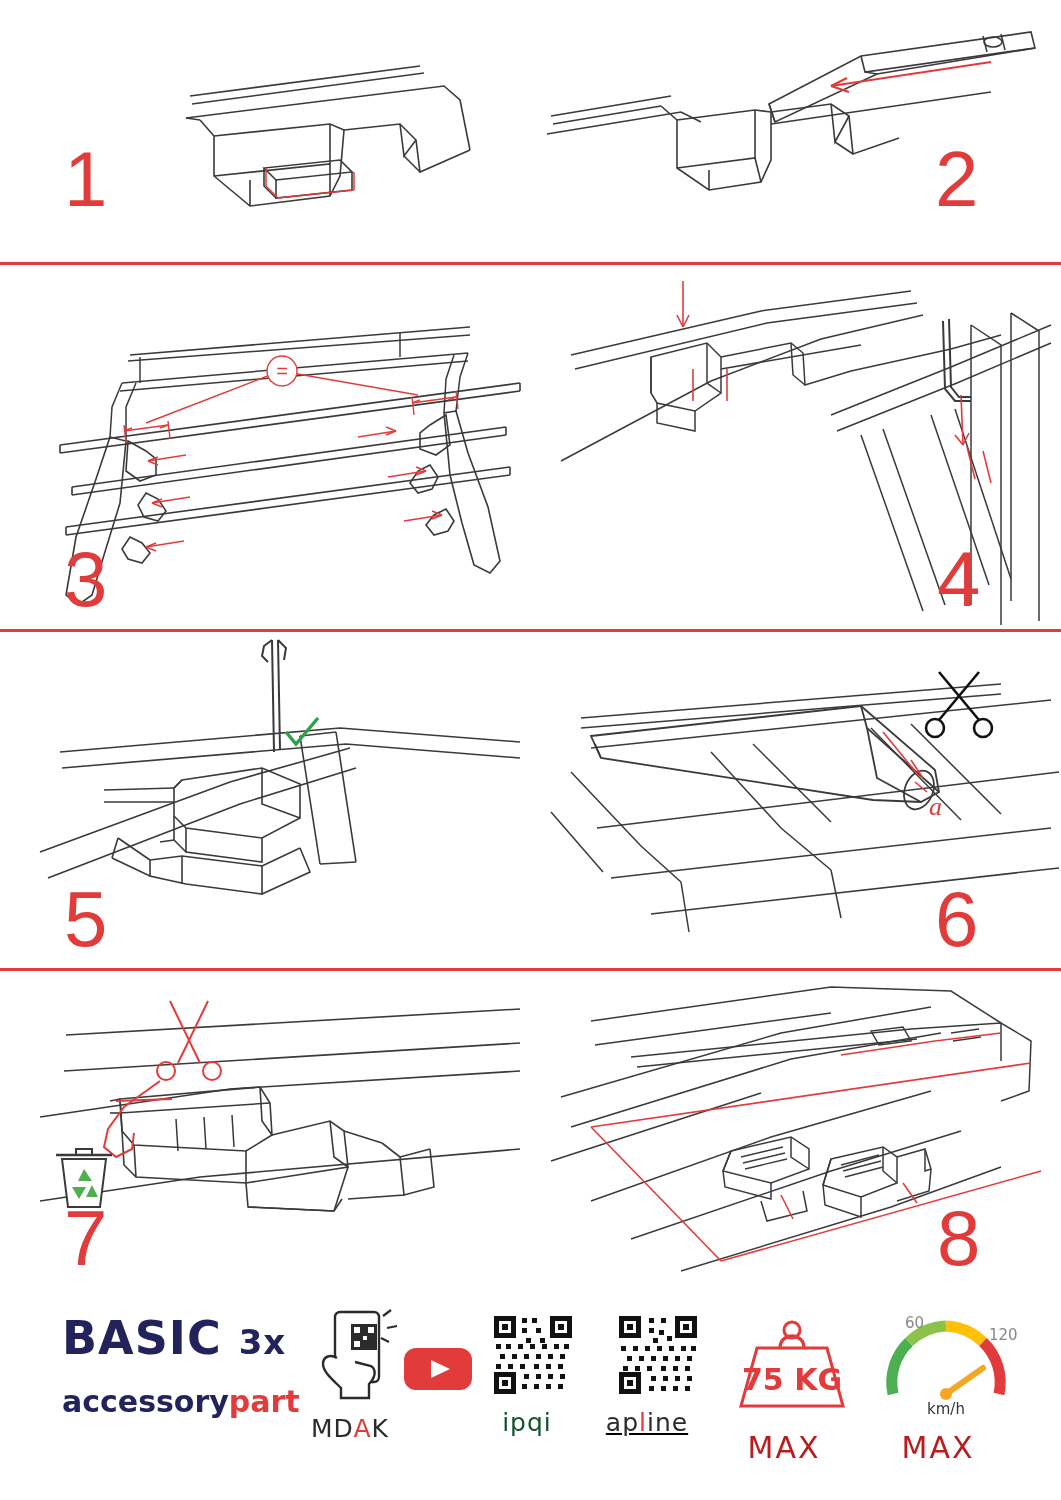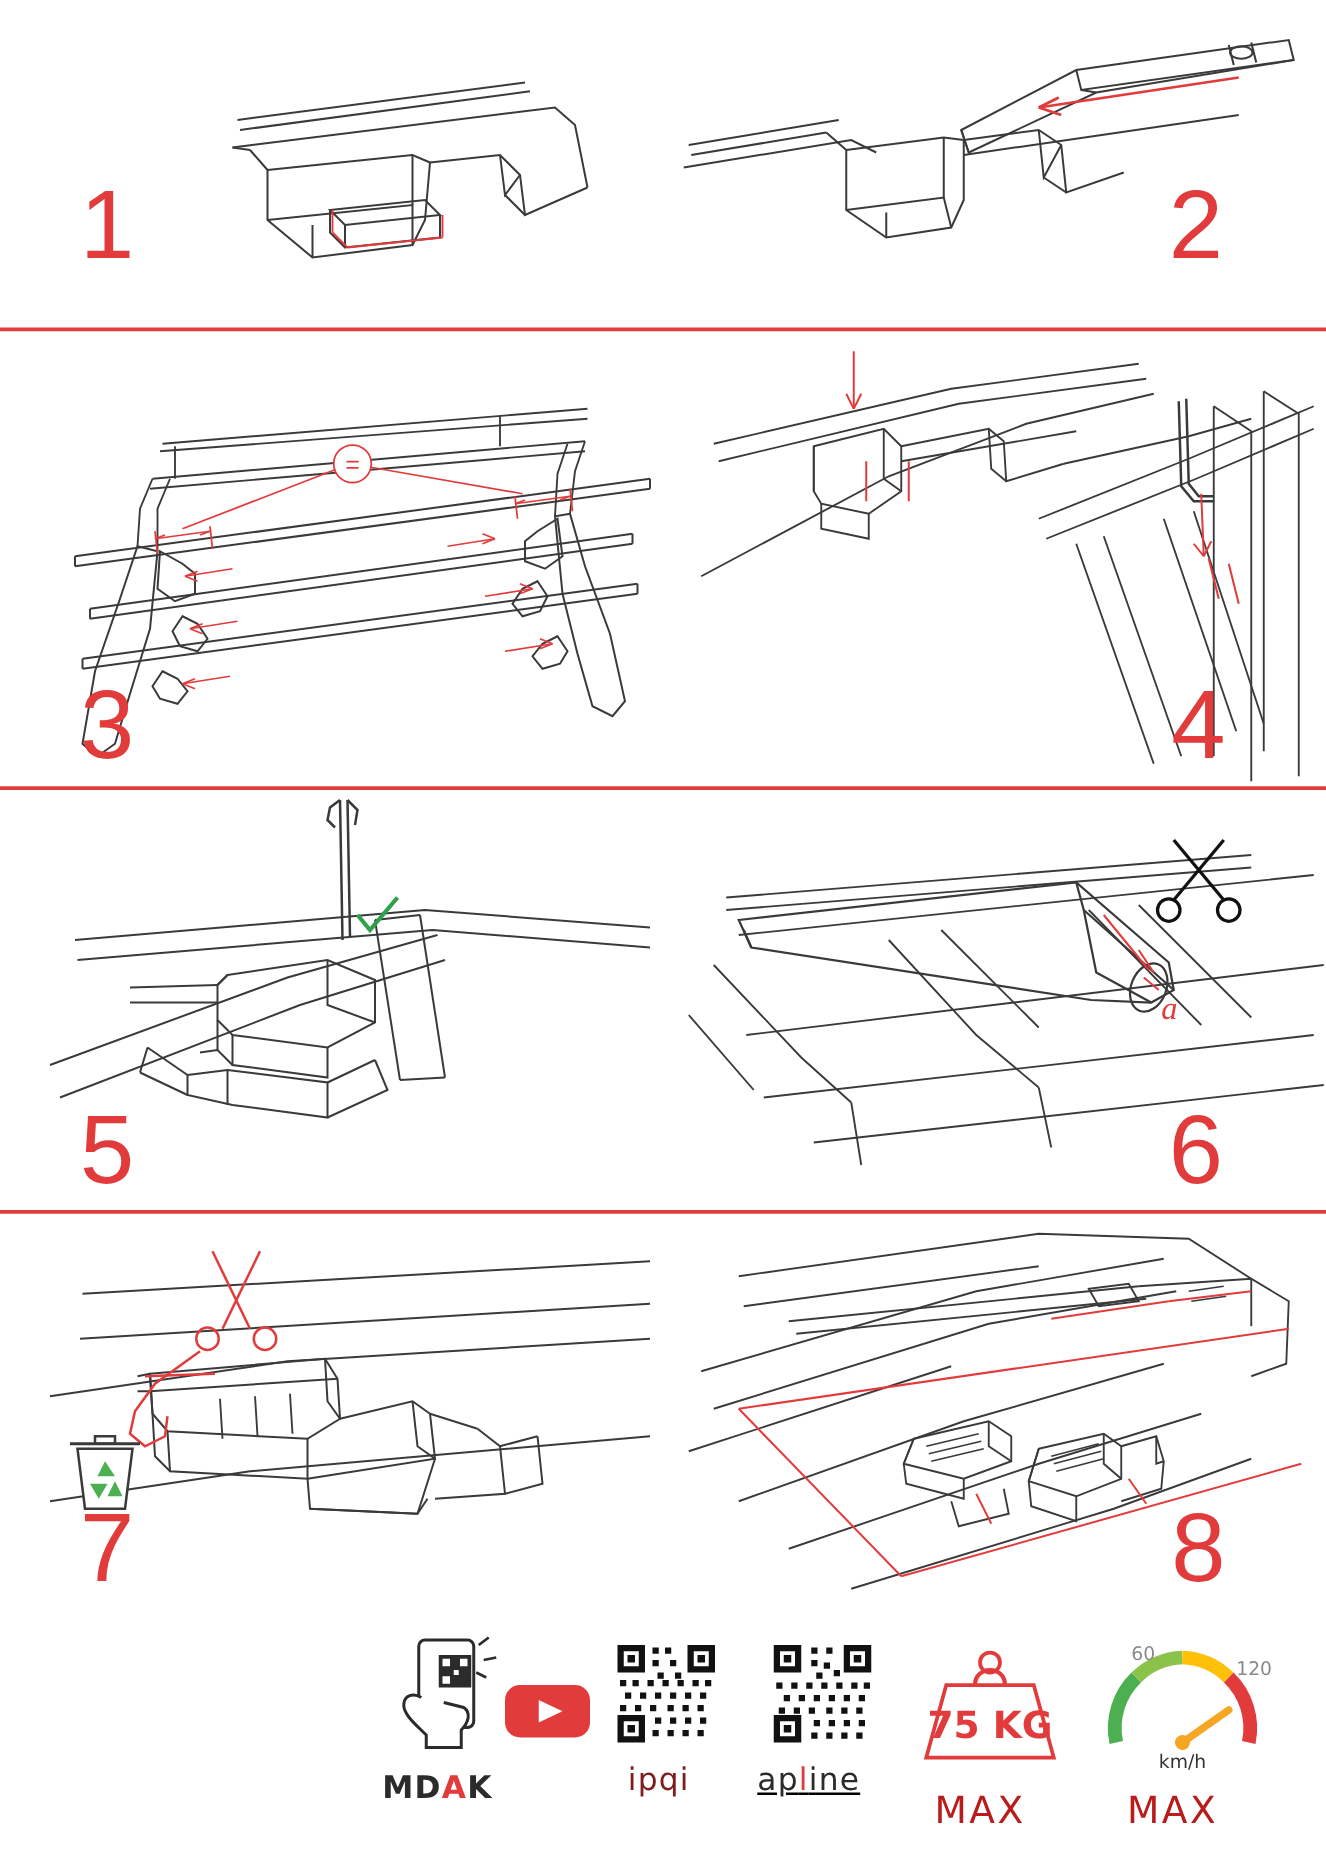--- a/index.html
+++ b/index.html
@@ -92,23 +92,23 @@
     position: absolute;
     text-align: center;
   }
   .logo-caption {
     font-family: "DejaVu Sans", sans-serif;
     font-size: 25px;
     margin-top: 6px;
     color: #444;
     letter-spacing: 1px;
   }
-  .mdak-cap { color: #2b2b2b; font-weight: 700; text-align: center; }
+  .mdak-cap { color: #2b2b2b; font-weight: 400; text-align: center; }
   .mdak-cap .a { color: #e23b3b; }
-  .ipqi-cap { color: #7f1d1d; }
+  .ipqi-cap { color: #14532d; }
   .apline-cap { color: #2b2b2b; }
   .apline-cap .l { color: #e23b3b; }
   .max-cap {
     font-family: "DejaVu Sans", sans-serif;
     font-size: 30px;
     color: #b91c1c;
     letter-spacing: 2px;
     text-align: center;
     margin-top: 4px;
   }
@@ -506,20 +506,29 @@
         <path d="M404 70 L470 62"></path>
         <path d="M250 224 L262 248"></path>
         <path d="M372 212 L386 232"></path>
       </g>
     </svg>
     <div class="step-num" style="left:406px;top:228px;">8</div>
   </div>
 
   <div class="footer">
 
+    <div class="brand-block">
+      <div class="brand-basic">
+        <span>BASIC</span>
+        <span class="x">3x</span>
+      </div>
+      <div class="brand-accessory">
+        <span>accessory</span><span class="part">part</span>
+      </div>
+    </div>
 
     <div class="logo-item" style="left:290px;top:18px;width:120px;">
       <svg width="92" height="96" viewBox="0 0 92 96" style="margin-left:14px;">
         <rect x="24" y="4" width="44" height="70" rx="5" fill="#fff" stroke="#2b2b2b" stroke-width="2.4"></rect>
         <rect x="40" y="16" width="26" height="26" fill="#2b2b2b"></rect>
         <g fill="#fff">
           <rect x="43" y="19" width="6" height="6"></rect>
             <rect x="57" y="19" width="6" height="6"></rect>
           <rect x="43" y="33" width="6" height="6"></rect>
             <rect x="52" y="28" width="4" height="4"></rect>

